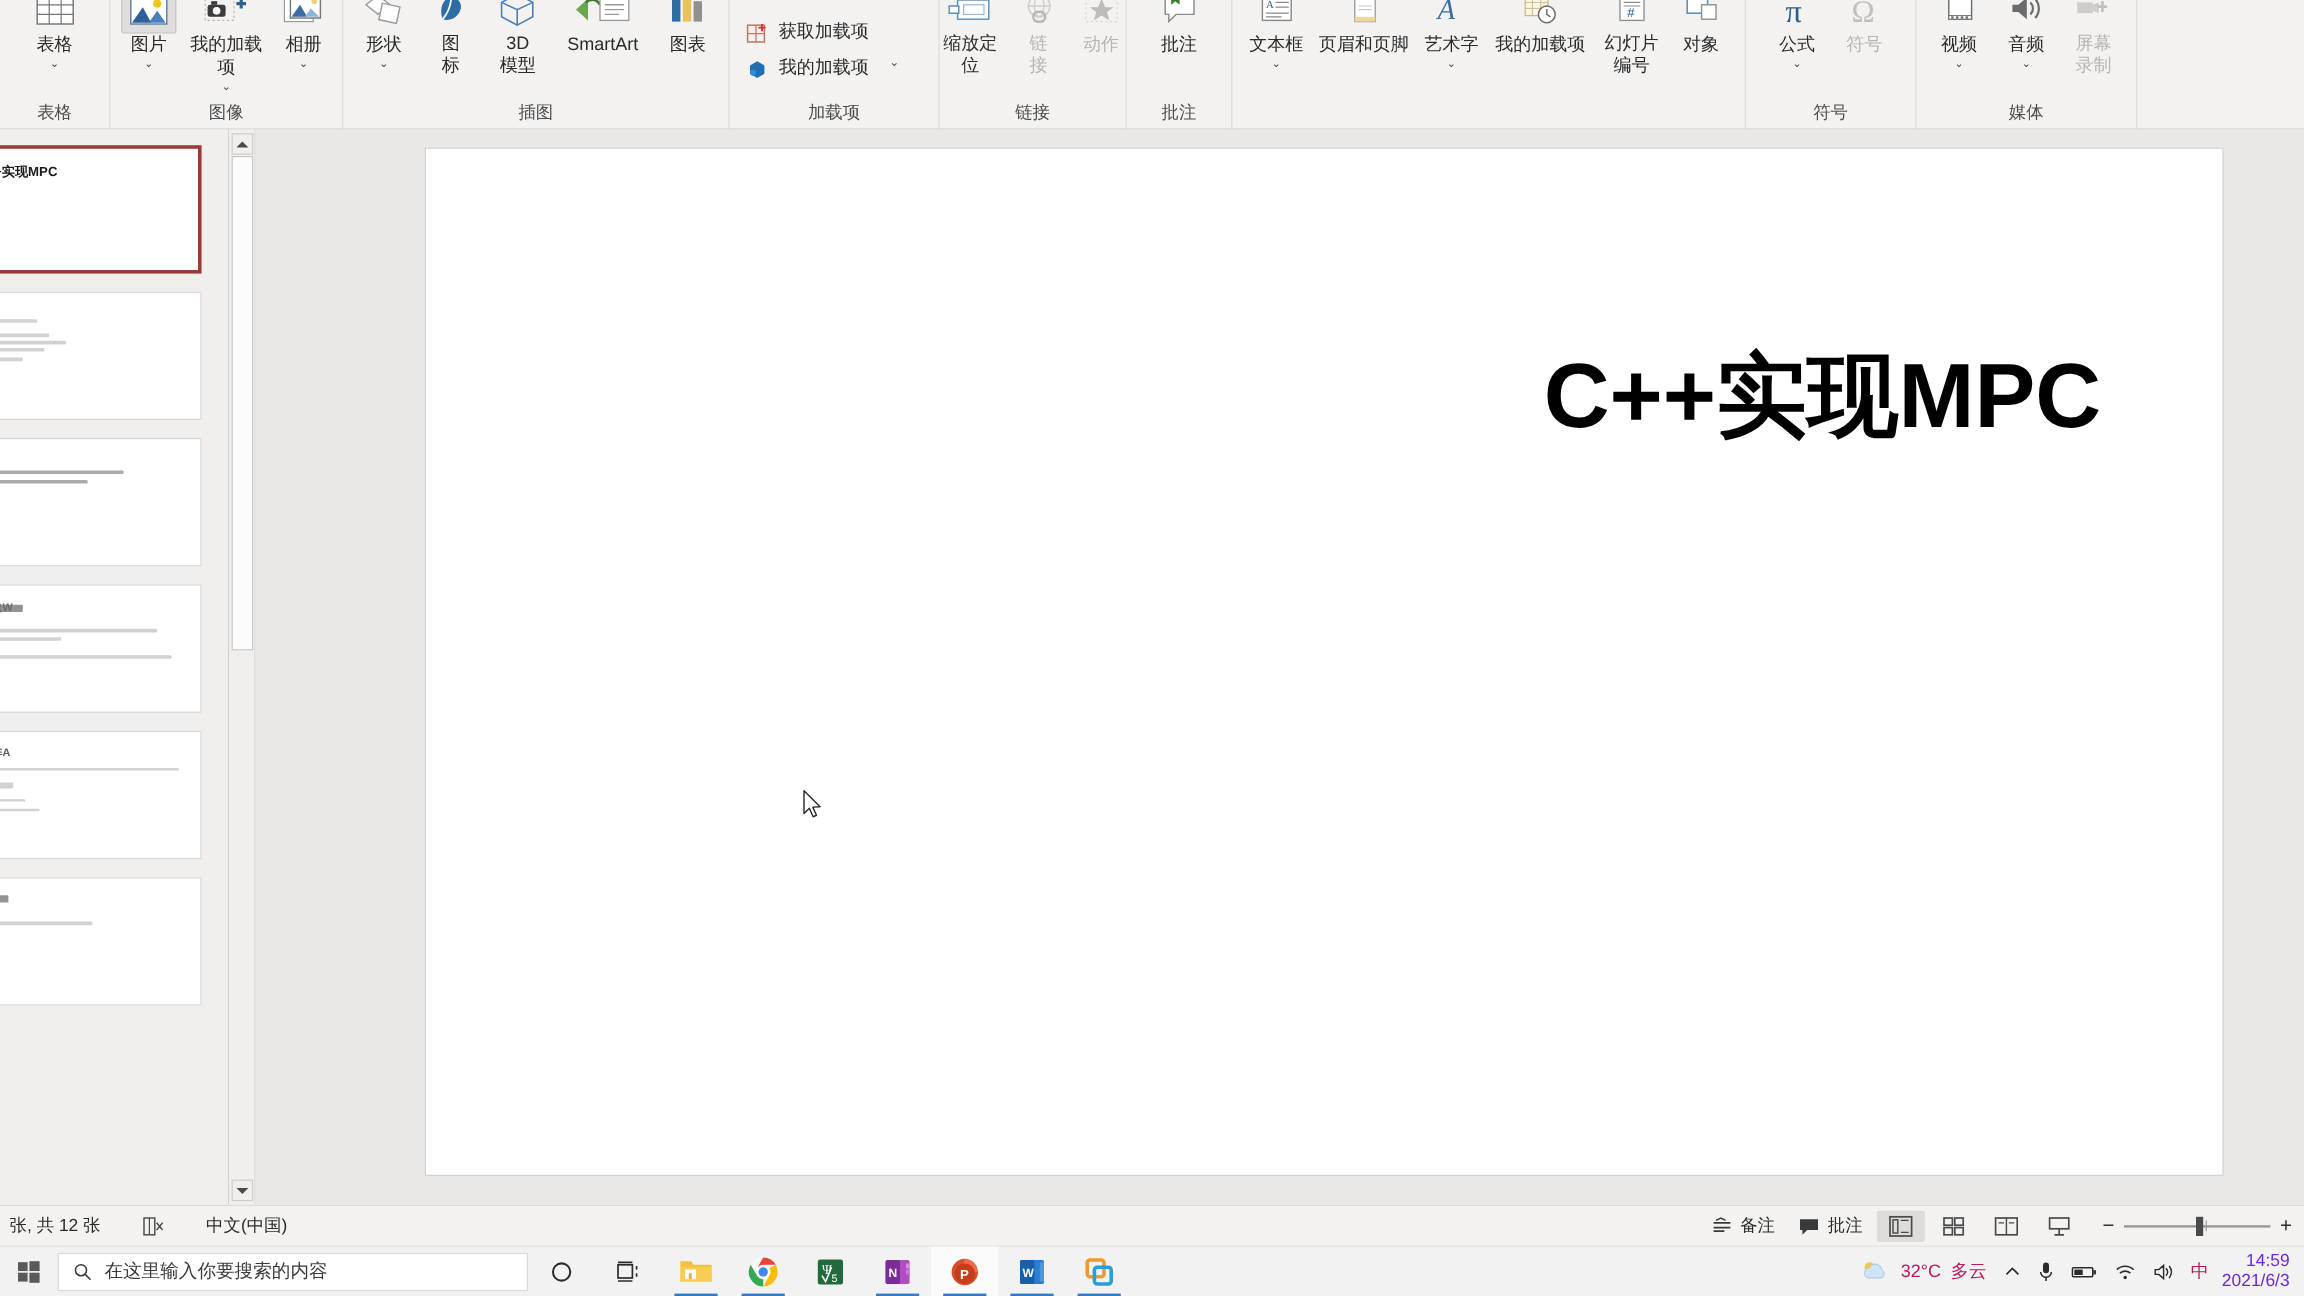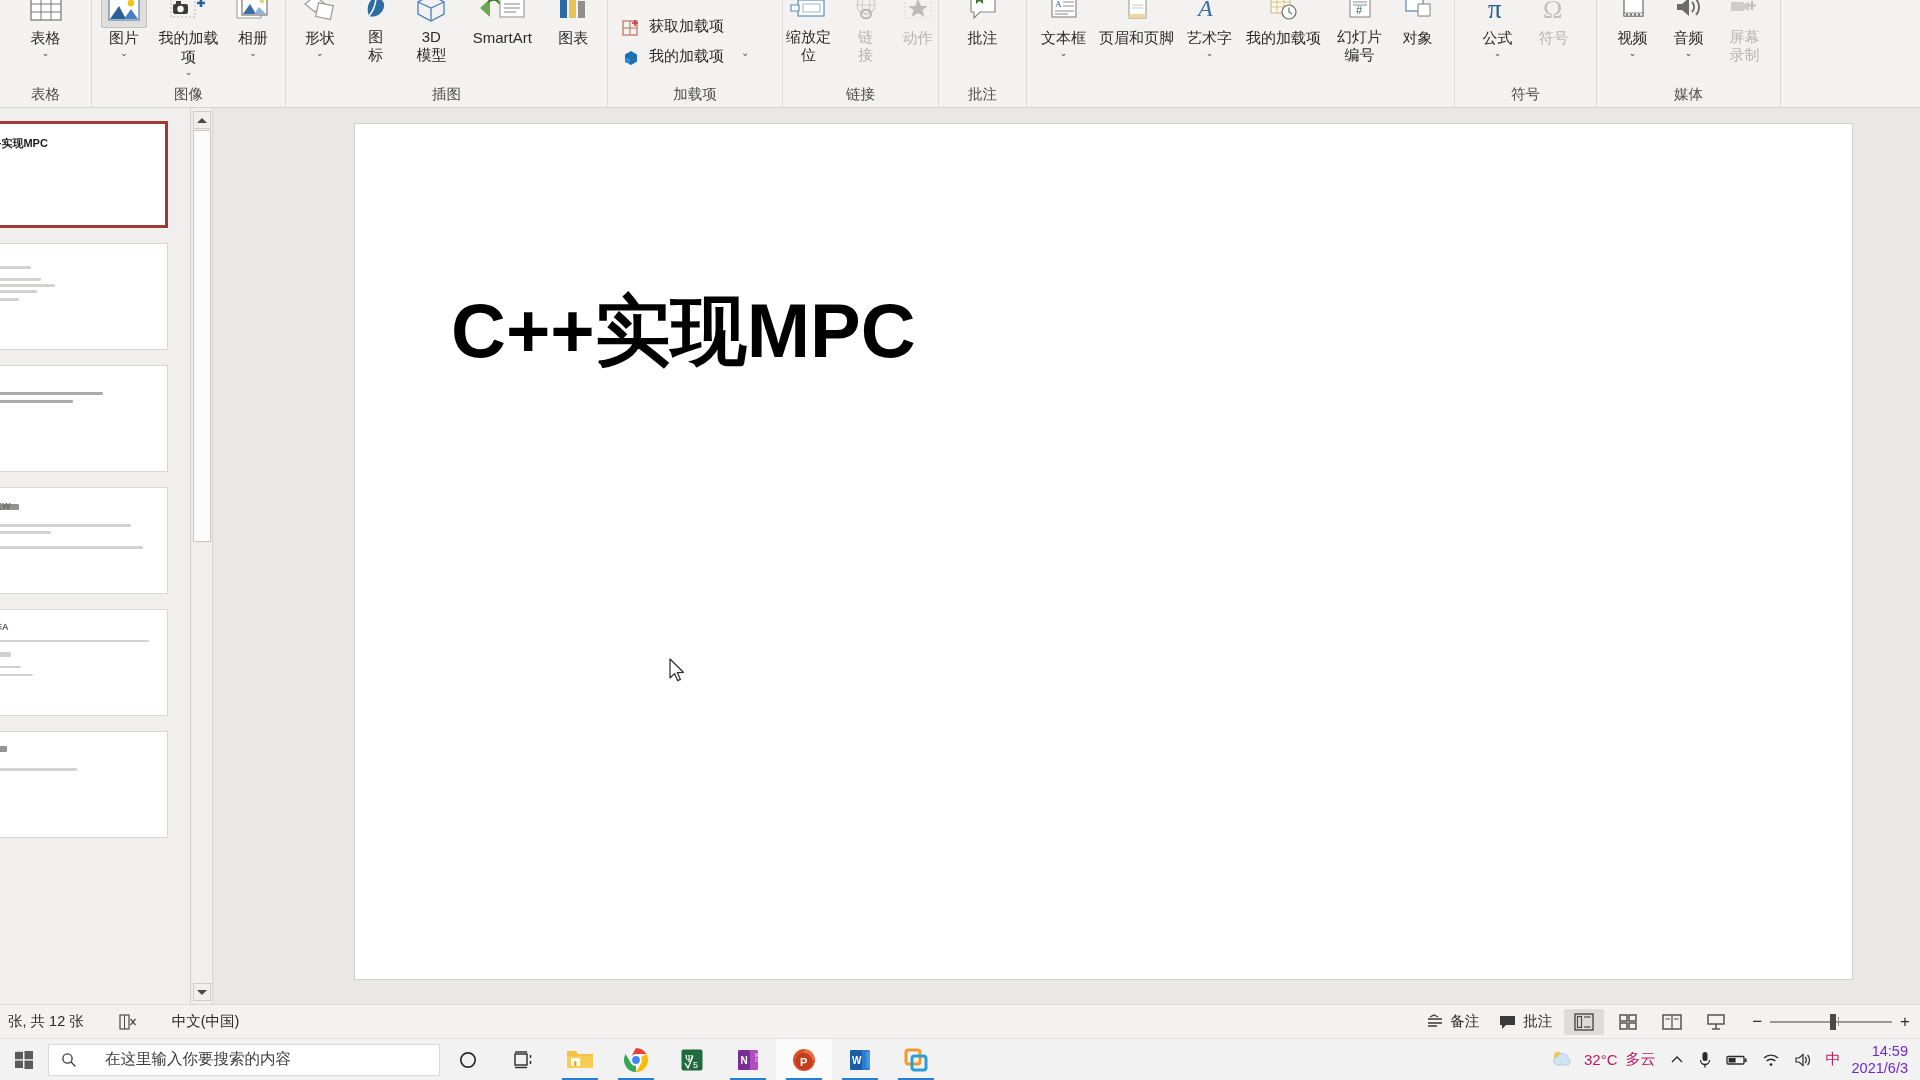--- a/index.html
+++ b/index.html
@@ -116,21 +116,21 @@
     width: 1707px; height: 896px;
     background: #e9e8e7;
   }
   .slide-canvas {
     position: absolute; left: 142px; top: 16px;
     width: 1497px; height: 855px;
     background: #ffffff;
     box-shadow: 0 0 0 1px #d4d2d0;
   }
   .slide-title-box {
-    position: absolute; left: 96px; top: 152px; width: 1300px; height: 130px;
+    position: absolute; left: 96px; top: 152px; width: 1300px; height: 130px; text-align: right;
   }
   .slide-title {
     font-family: "Liberation Sans", "DejaVu Sans", sans-serif;
     font-size: 76px; font-weight: 700; color: #000;
     letter-spacing: 0px; white-space: nowrap; line-height: 110px;
   }
 
   
   .cursor { position:absolute; left:455px; top:550px; width:20px; height:28px; }
 
@@ -157,21 +157,21 @@
 
   
   .taskbar {
     position:absolute; left:0; top:1038px; width:1920px; height:42px;
     background:#f2f2f2; border-top:1px solid #e2e2e2;
     display:flex; align-items:center;
   }
   .tb-start { width:48px; height:42px; display:flex; align-items:center; justify-content:center; }
   .tb-search {
     width:392px; height:32px; background:#ffffff; border:1px solid #d8d8d8;
-    display:flex; align-items:center; gap:28px; padding:0 12px; margin-left:0px;
+    display:flex; align-items:center; gap:10px; padding:0 12px; margin-left:0px;
   }
   .tb-search .ph { font-size:15.5px; color:#3b3b3b; }
   .tb-icons { display:flex; align-items:center; height:42px; }
   .tb-ico {
     width:56px; height:42px; position:relative;
     display:flex; align-items:center; justify-content:center;
   }
   .tb-ico.running::after {
     content:''; position:absolute; bottom:0; left:10px; width:36px; height:3px; background:#2b7cd3;
   }

